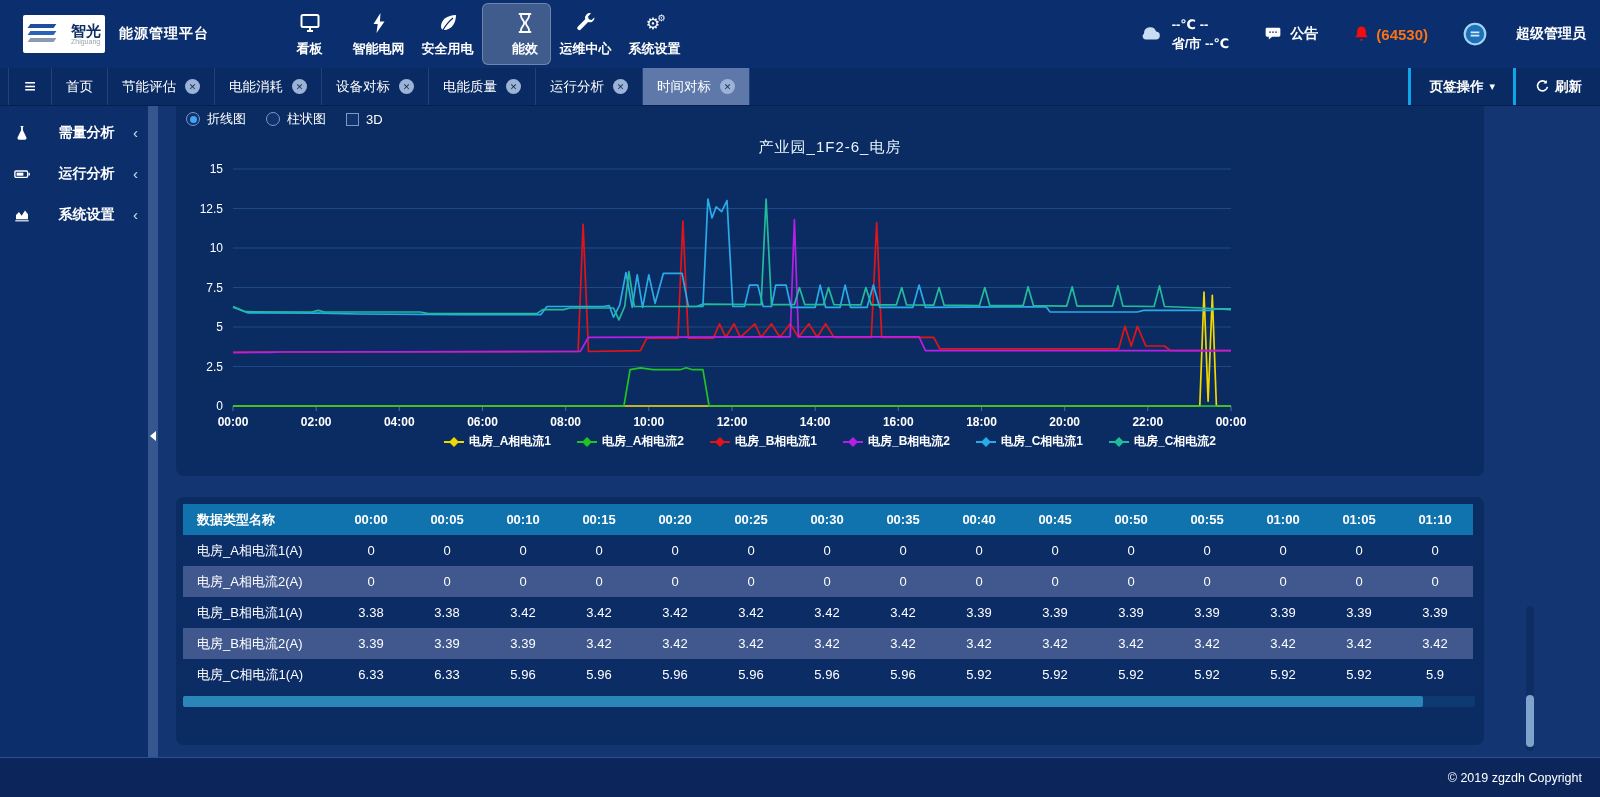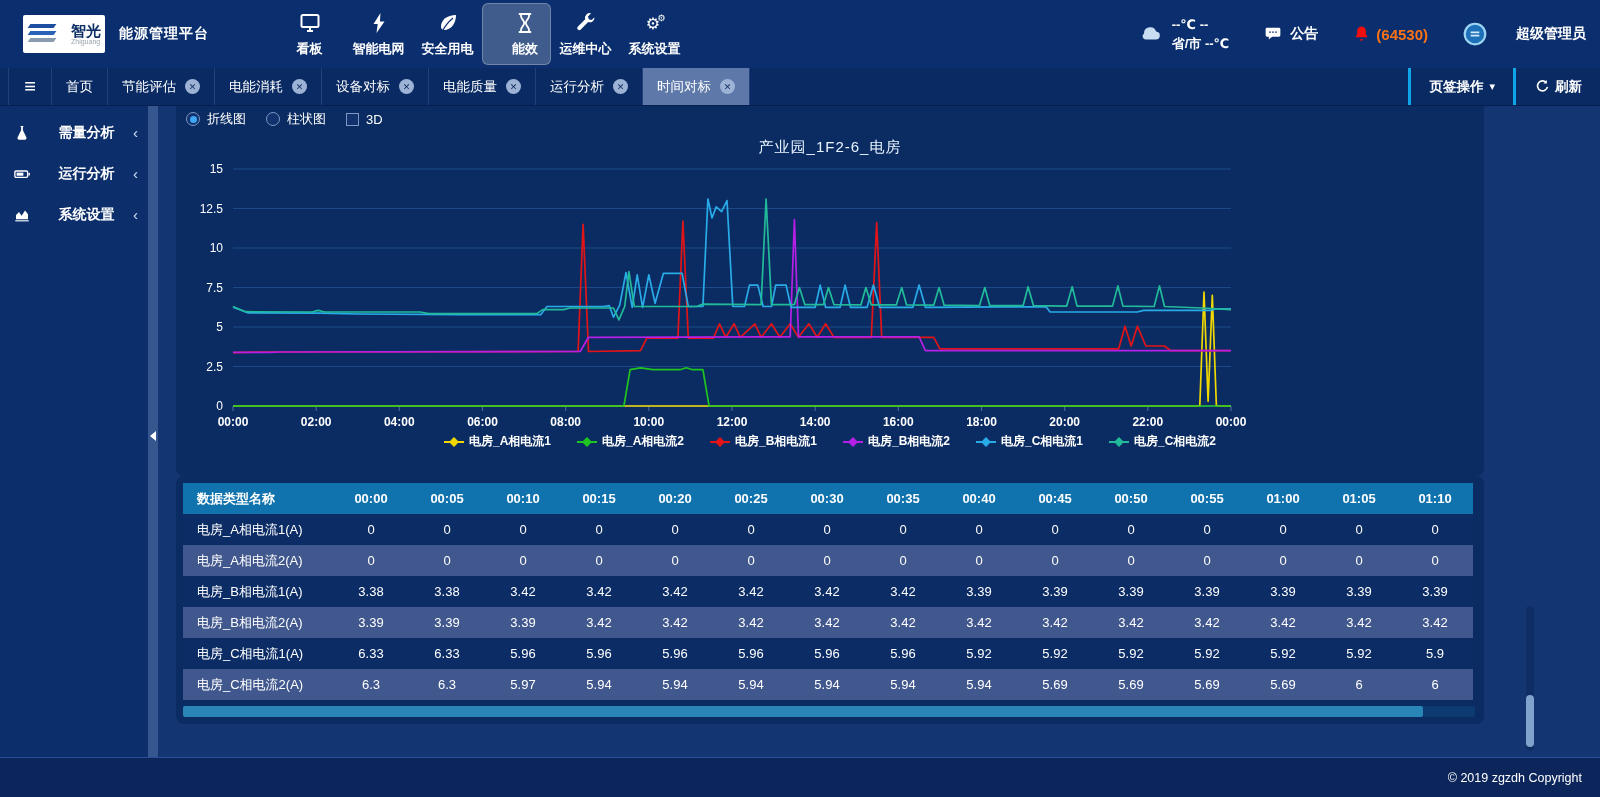--- a/index.html
+++ b/index.html
@@ -69,21 +69,21 @@
   .controls { display:flex; align-items:center; gap:20px; padding-left:10px; height:22px; }
   .ctl { display:flex; align-items:center; gap:7px; font-size:13px; cursor:pointer; }
   .radio { width:14px; height:14px; border-radius:50%; border:1.5px solid #7d97c6; position:relative; background:#10336e; }
   .radio.checked::after { content:""; position:absolute; inset:2.5px; border-radius:50%; background:#3fa7f5; }
   .checkbox { width:13px; height:13px; border:1.5px solid #7d97c6; background:#10336e; }
   .chart-title { text-align:center; font-size:15px; color:#e9f4ff; margin-top:8px; letter-spacing:1px; }
   #chart-svg { display:block; margin-top:2px; }
   .legend { display:flex; justify-content:center; gap:26px; margin-top:2px; }
   .legend-item { display:flex; align-items:center; gap:5px; font-size:12px; font-weight:bold; cursor:pointer; }
 
-  .table-card { height:248px; padding:7px 9px 4px 7px; }
+  .table-card { margin-top:21px; height:248px; padding:7px 9px 4px 7px; }
   table { border-collapse:collapse; table-layout:fixed; width:1290px; }
   th,td { height:31px; font-size:13px; font-weight:normal; text-align:center; overflow:hidden; white-space:nowrap; }
   thead th { background:#1173ae; font-weight:bold; }
   th.name-col, td.name-col { width:150px; text-align:left; padding-left:14px; }
   tbody tr:nth-child(odd)  { background:#0c2c66; }
   tbody tr:nth-child(even) { background:#41588e; }
   .h-scroll { margin-top:6px; height:11px; background:#0d3a70; border-radius:2px; position:relative; }
   .h-thumb { position:absolute; left:0; top:0; height:11px; width:96%; background:#2a86b6; border-radius:2px; }
   .v-scroll { position:absolute; left:1368px; top:500px; width:8px; height:145px; background:rgba(10,40,90,.6); border-radius:4px; }
   .v-thumb { position:absolute; left:0; bottom:4px; width:8px; height:52px; background:#7fa3cc; border-radius:4px; }
@@ -478,38 +478,20 @@
               <td>5.96</td>
               <td>5.96</td>
               <td>5.92</td>
               <td>5.92</td>
               <td>5.92</td>
               <td>5.92</td>
               <td>5.92</td>
               <td>5.92</td>
               <td>5.9</td>
       </tr>
-            <tr>
-        <td class="name-col">电房_C相电流2(A)</td>
-        <td>6.3</td>
-              <td>6.3</td>
-              <td>5.97</td>
-              <td>5.94</td>
-              <td>5.94</td>
-              <td>5.94</td>
-              <td>5.94</td>
-              <td>5.94</td>
-              <td>5.94</td>
-              <td>5.69</td>
-              <td>5.69</td>
-              <td>5.69</td>
-              <td>5.69</td>
-              <td>6</td>
-              <td>6</td>
-      </tr>
    </tbody>
         </table>
       <div class="h-scroll">
           <div class="h-thumb"></div>
         </div>
     </section>
     <div class="v-scroll">
         <div class="v-thumb"></div>
       </div>
   </main>

